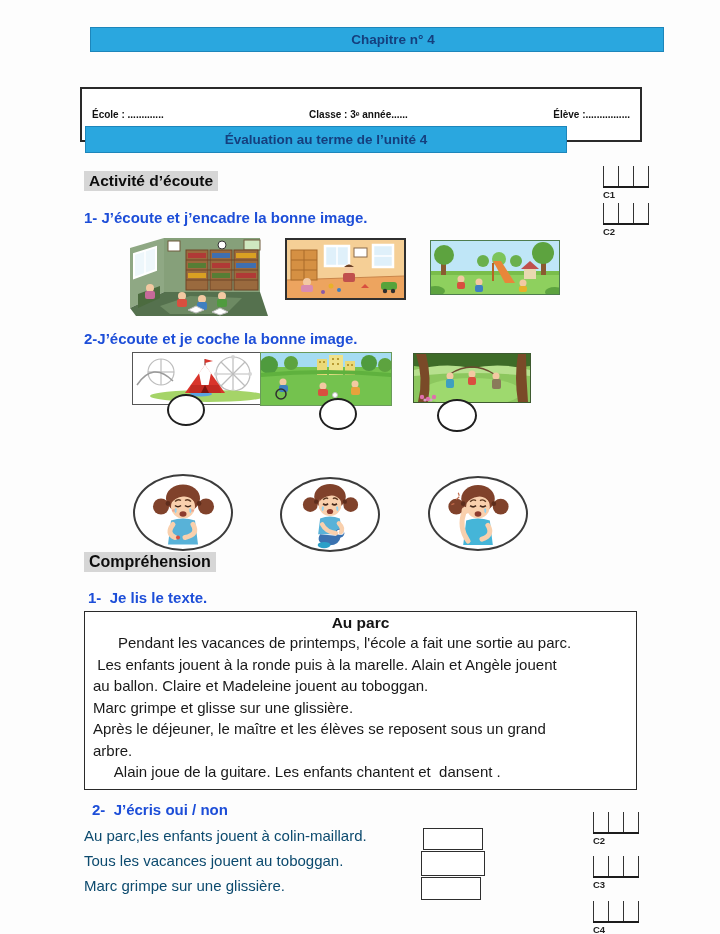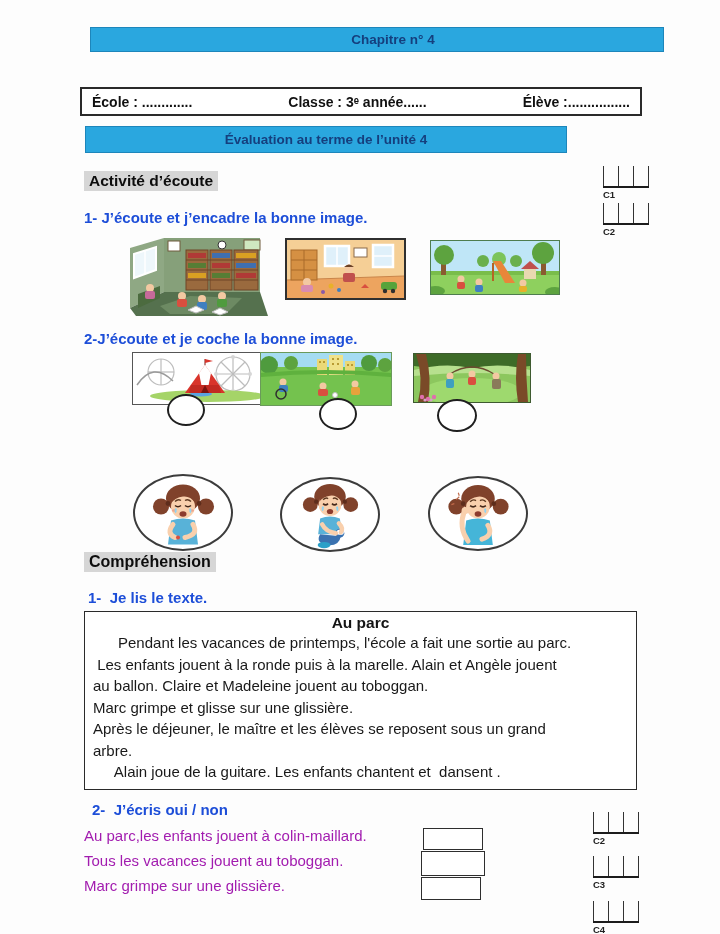--- a/index.html
+++ b/index.html
@@ -13,28 +13,28 @@
   .banner{
     background:var(--banner-blue,#2aa7df);
     color:var(--banner-text,#153f7e);
     border:1px solid #1d86bb;
     font-weight:bold;font-size:13.5px;text-align:center;
     display:flex;align-items:center;justify-content:center;
   }
   .infobox{
     border:2px solid #2a2a2a;background:#fff;
     display:flex;align-items:center;justify-content:space-between;
-    padding:0 10px;font-weight:bold;font-size:14px;color:#111;
+    padding:13px 10px;font-weight:bold;font-size:10px;color:#111;
   }
   .hl{
     background:var(--highlight-gray,#d6d6d6);
     font-weight:bold;font-size:15.5px;padding:1px 5px;color:#0d0d0d;
   }
   .task-h{font-weight:bold;font-size:15px;color:#1d4ed8;white-space:pre;}
-  .stmt{font-size:15px;color:#a21caf;}
+  .stmt{font-size:15px;color:#0c4a6e;}
   .score-grid{width:46px;}
   .score-grid .cells{
     display:flex;height:20px;border-bottom:2.5px solid #1c1c1c;
   }
   .score-grid .cell{
     flex:1;border-left:1.5px solid #333;
   }
   .score-grid .cell:last-child{border-right:1.5px solid #333;}
   .score-grid .grid-label{
     font-size:9.5px;font-weight:bold;color:#222;margin-top:1px;

